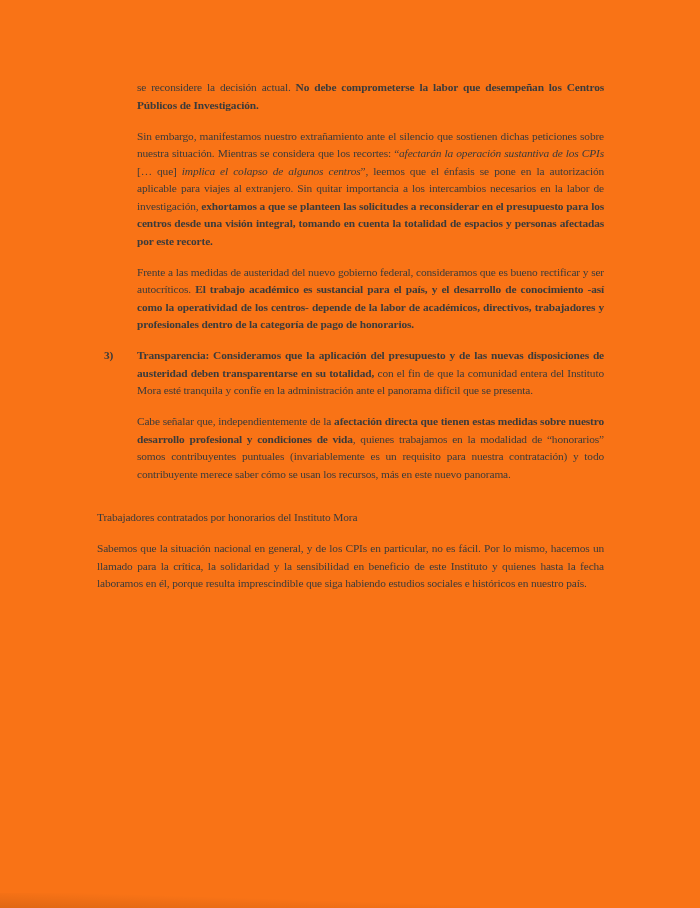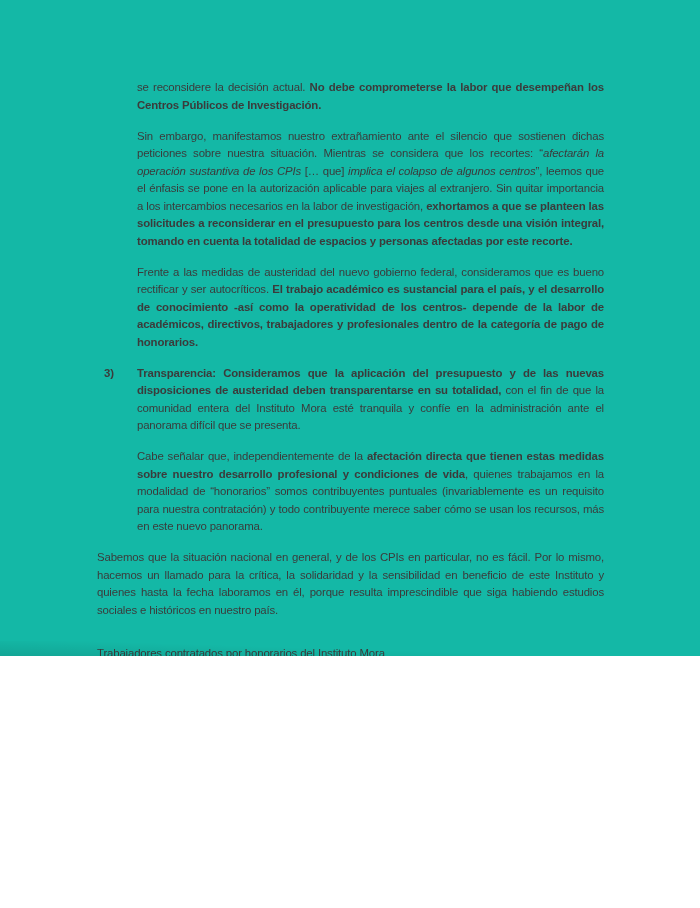--- a/index.html
+++ b/index.html
@@ -1,22 +1,22 @@
 <!DOCTYPE html>
 <html><head>
 <meta charset="utf-8">
 <style>
   html, body { margin: 0; padding: 0; background: #ffffff; }
   .page {
     position: relative;
     width: 700px;
-    height: 656px;
-    background: #14b8a6;
+    height: 908px;
+    background: #f97316;
     overflow: hidden;
-    font-family: Liberation Sans, sans-serif;
+    font-family: Liberation Serif, serif;
     color: #3b3b3b;
   }
   .content {
     position: absolute;
     left: 97px;
     top: 79px;
     width: 507px;
     font-size: 11.4px;
     line-height: 17.5px;
     letter-spacing: -0.15px;
@@ -59,20 +59,20 @@
 
     <p class="para indent"><span>Sin embargo, manifestamos nuestro extrañamiento ante el silencio que sostienen dichas peticiones sobre nuestra situación. Mientras se considera que los recortes: “</span><span class="i">afectarán la operación sustantiva de los CPIs </span><span>[… que] </span><span class="i">implica el colapso de algunos centros</span><span>”, leemos que el énfasis se pone en la autorización aplicable para viajes al extranjero. Sin quitar importancia a los intercambios necesarios en la labor de investigación, </span><span class="b">exhortamos a que se planteen las solicitudes a reconsiderar en el presupuesto para los centros desde una visión integral, tomando en cuenta la totalidad de espacios y personas afectadas por este recorte.</span></p>
 
     <p class="para indent"><span>Frente a las medidas de austeridad del nuevo gobierno federal, consideramos que es bueno rectificar y ser autocríticos. </span><span class="b">El trabajo académico es sustancial para el país, y el desarrollo de conocimiento -así como la operatividad de los centros- depende de la labor de académicos, directivos, trabajadores y profesionales dentro de la categoría de pago de honorarios.</span></p>
 
 
     <p class="para indent li"><span class="marker">3)</span><span class="b">Transparencia: Consideramos que la aplicación del presupuesto y de las nuevas disposiciones de austeridad deben transparentarse en su totalidad, </span><span>con el fin de que la comunidad entera del Instituto Mora esté tranquila y confíe en la administración ante el panorama difícil que se presenta.</span></p>
 
     <p class="para indent"><span>Cabe señalar que, independientemente de la </span><span class="b">afectación directa que tienen estas medidas sobre nuestro desarrollo profesional y condiciones de vida</span><span>, quienes trabajamos en la modalidad de “honorarios” somos contribuyentes puntuales (invariablemente es un requisito para nuestra contratación) y todo contribuyente merece saber cómo se usan los recursos, más en este nuevo panorama.</span></p>
 
+    <p class="para signature"><span>Trabajadores contratados por honorarios del Instituto Mora</span></p>
+
     <p class="para"><span>Sabemos que la situación nacional en general, y de los CPIs en particular, no es fácil. Por lo mismo, hacemos un llamado para la crítica, la solidaridad y la sensibilidad en beneficio de este Instituto y quienes hasta la fecha laboramos en él, porque resulta imprescindible que siga habiendo estudios sociales e históricos en nuestro país.</span></p>
-
-    <p class="para signature"><span>Trabajadores contratados por honorarios del Instituto Mora</span></p>
 
   </div>
 
   <div class="edge-shadow"></div>
 </div>
 
 </body></html>

